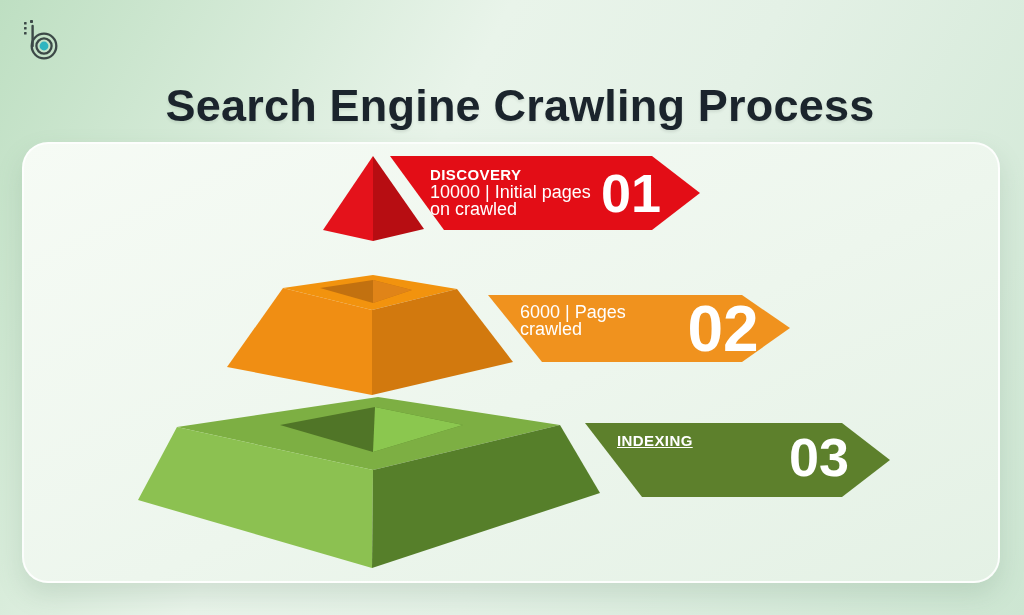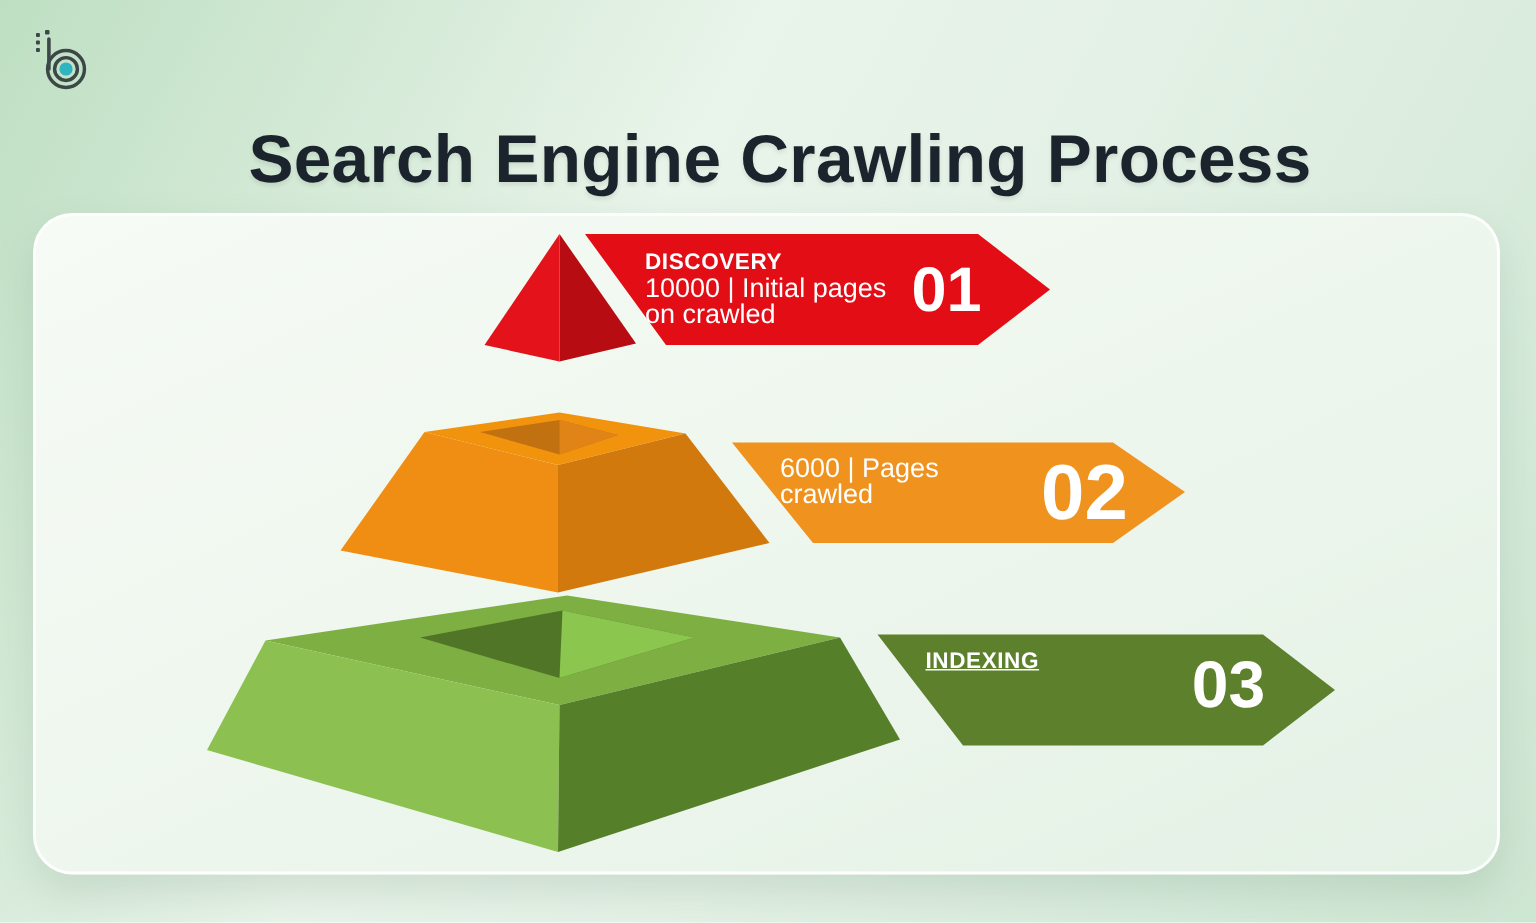--- a/index.html
+++ b/index.html
@@ -27,25 +27,25 @@
   }
   .scene{position:absolute;left:0;top:0;width:1024px;height:615px;pointer-events:none;}
   .banner-text{position:absolute;width:168px;text-align:left;color:#FFFFFF;}
   .bt-title{font-size:15px;font-weight:700;letter-spacing:.4px;line-height:18px;}
   .bt-line{font-size:18px;font-weight:400;line-height:16.5px;}
   .banner-num{
     position:absolute;display:flex;align-items:center;justify-content:center;
     color:#FFFFFF;font-weight:700;line-height:1;
   }
   .t1{left:430px;top:166px;}
-  .n1{left:598px;top:156px;width:66px;height:74px;font-size:42px;}
+  .n1{left:598px;top:156px;width:66px;height:74px;font-size:54px;}
   .t2{left:520px;top:304px;}
-  .n2{left:690px;top:295px;width:66px;height:67px;font-size:52px;}
+  .n2{left:690px;top:295px;width:66px;height:67px;font-size:64px;}
   .t3{left:617px;top:432px;text-decoration:underline;}
-  .n3{left:786px;top:423px;width:66px;height:68px;font-size:44px;}
+  .n3{left:786px;top:423px;width:66px;height:68px;font-size:54px;}
 </style>
 </head>
 <body>
 
 <div class="canvas">
 
   <svg class="logo" viewBox="0 0 40 44">
     <rect x="1" y="3" width="2.6" height="2.6" rx="0.6" fill="#3C4847"></rect>
     <rect x="1" y="8" width="2.6" height="2.6" rx="0.6" fill="#3C4847"></rect>
     <rect x="1" y="13" width="2.6" height="2.6" rx="0.6" fill="#3C4847"></rect>

